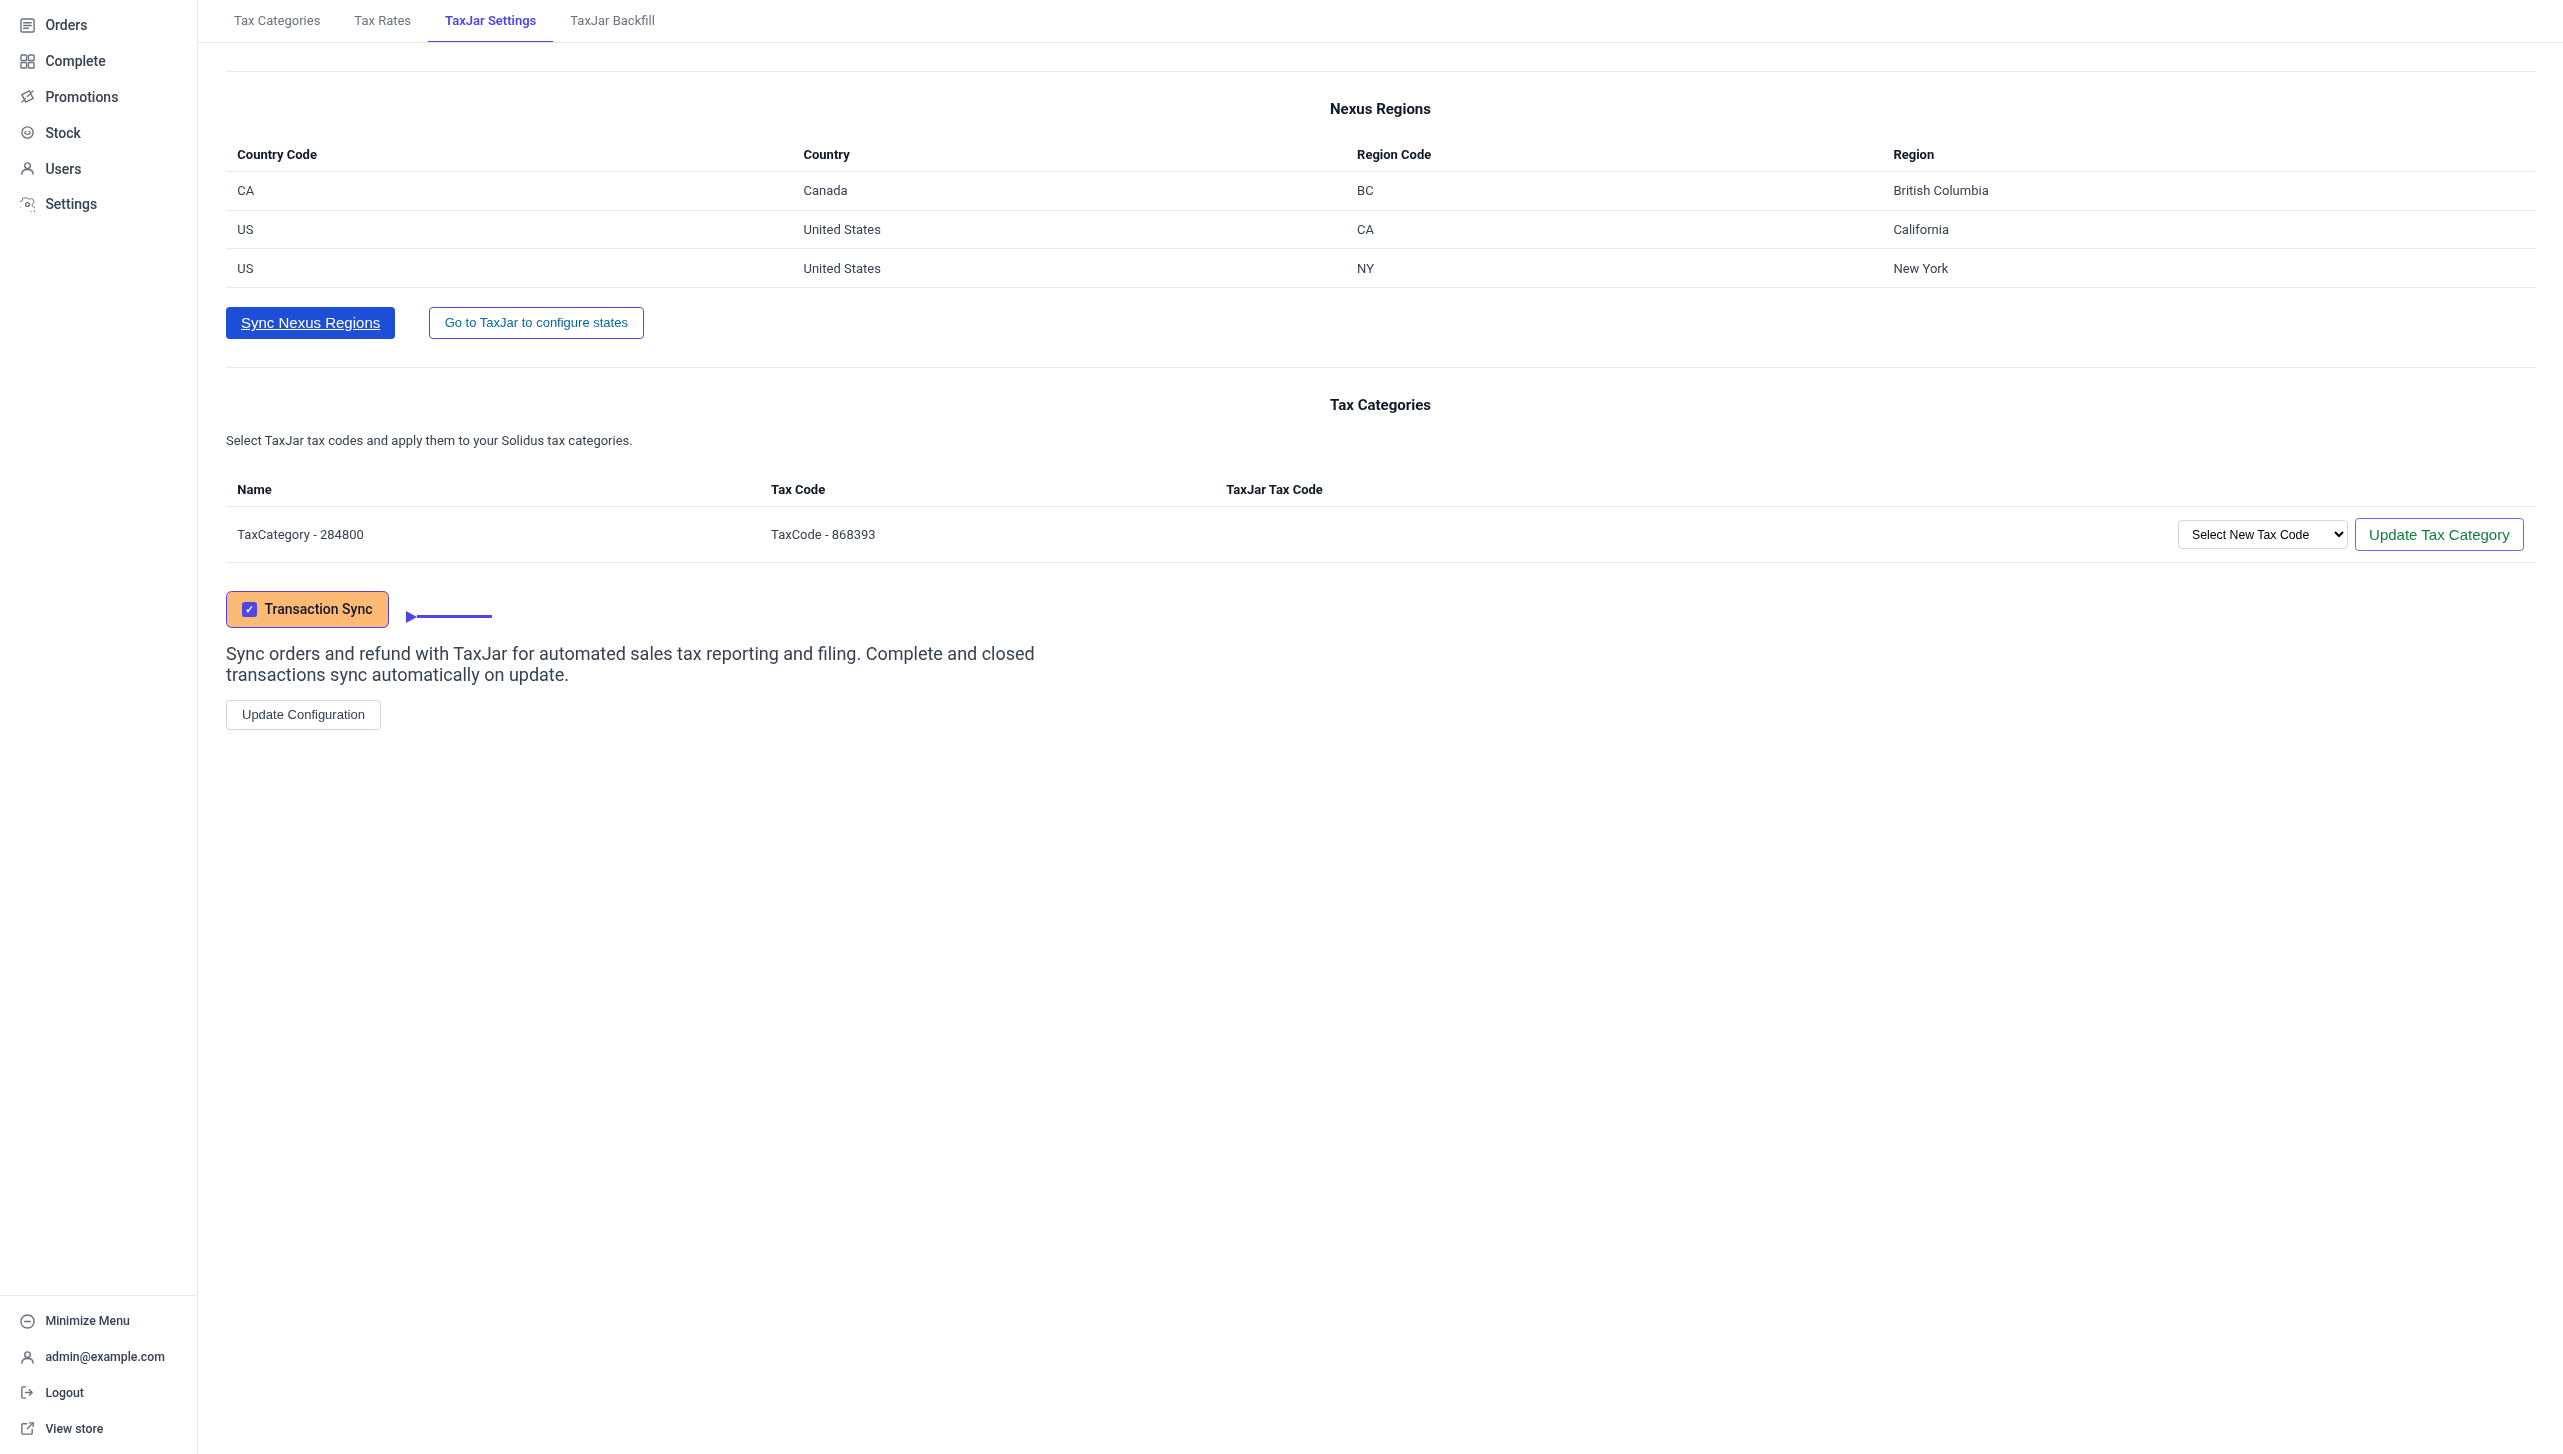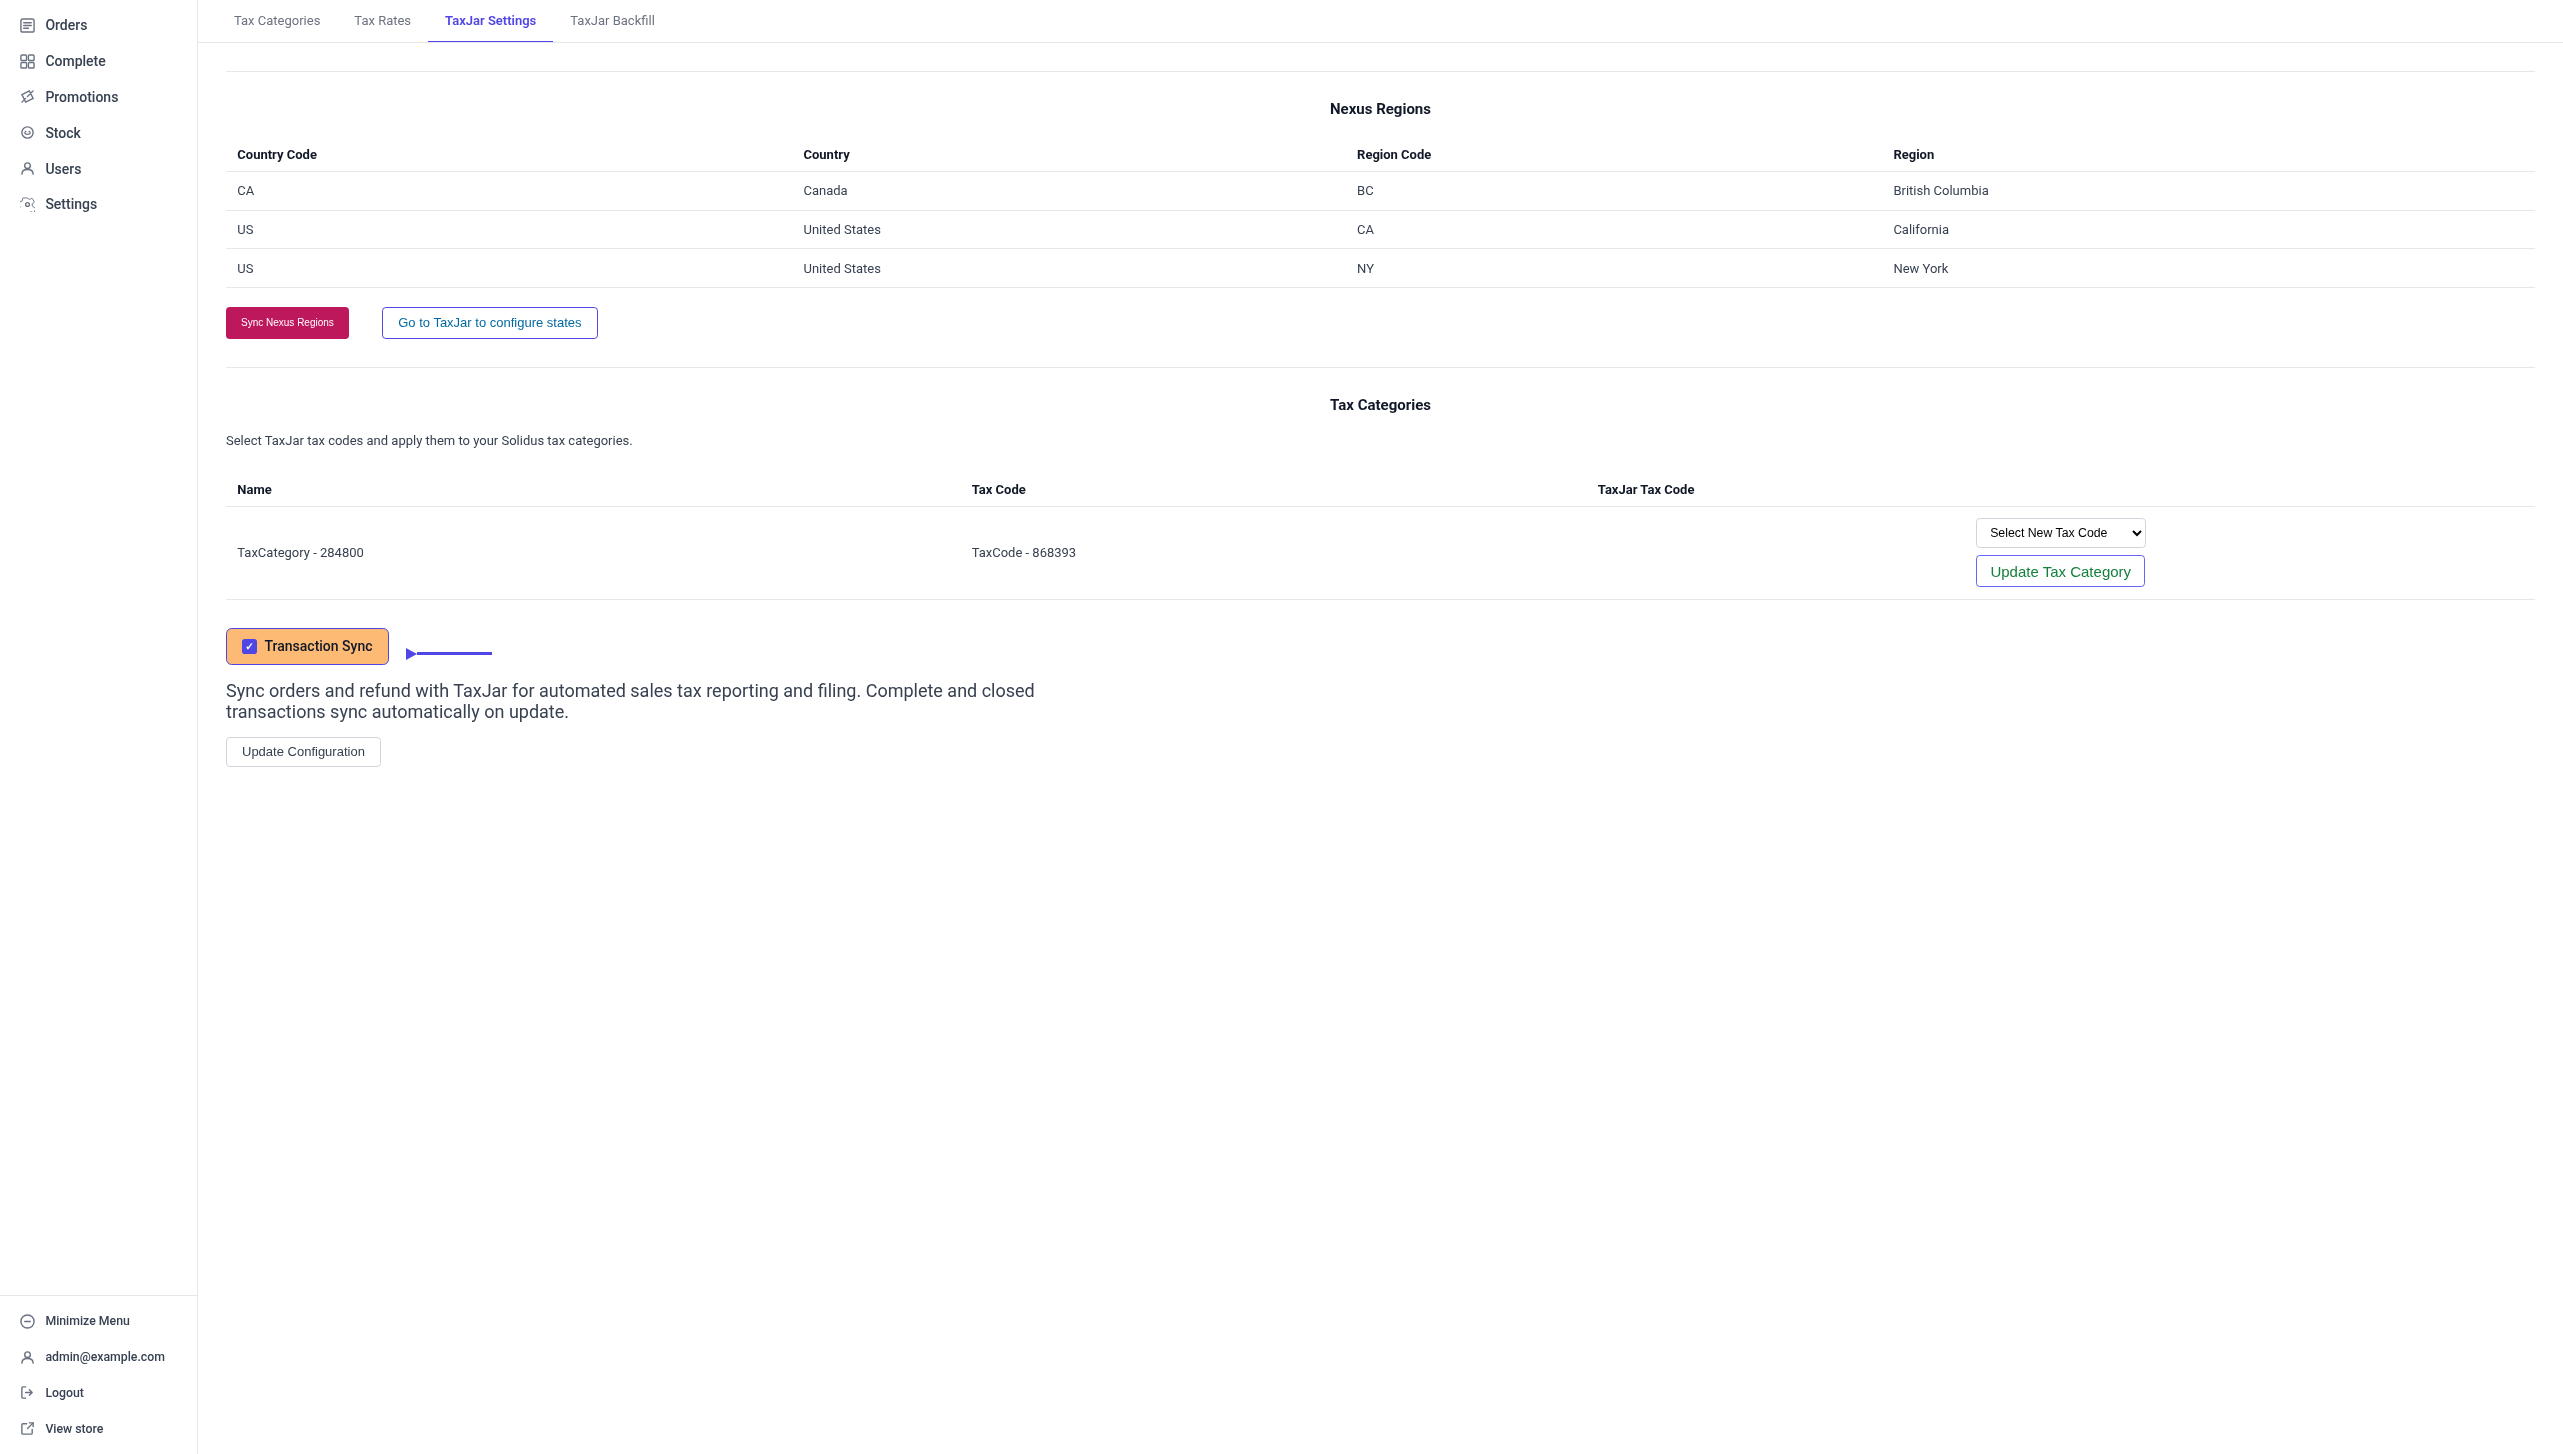--- a/index.html
+++ b/index.html
@@ -98,28 +98,29 @@
     }
     .data-table td {
       padding: 11.3px 11.3px;
       font-size: 13px;
       color: #374151;
       border-bottom: 0.9px solid #e5e7eb;
     }
 
     
     .btn-primary {
-      background: #be185d;
+      background: #1d4ed8;
       color: #fff;
       border: none;
       padding: 7.5px 15px;
       border-radius: 3.8px;
-      font-size: 10px;
+      font-size: 15px;
       cursor: pointer;
       font-weight: 500;
+      text-decoration: underline;
     }
 
     .btn-outline {
       background: #fff;
       color: #0369a1;
       border: 0.9px solid #4f46e5;
       padding: 7.5px 15px;
       border-radius: 3.8px;
       font-size: 13px;
       cursor: pointer;
@@ -169,21 +170,20 @@
       background: #fff;
       cursor: pointer;
       min-width: 170px;
     }
 
     .tax-actions {
       display: flex;
       gap: 7.5px;
       align-items: center;
       justify-content: flex-end;
-      flex-direction: column;
     }
 
     
     .transaction-sync-section {
       margin-top: 28px;
     }
     .transaction-sync-box {
       border: 1.9px solid #4f46e5;
       border-radius: 5.7px;
       display: inline-flex;

